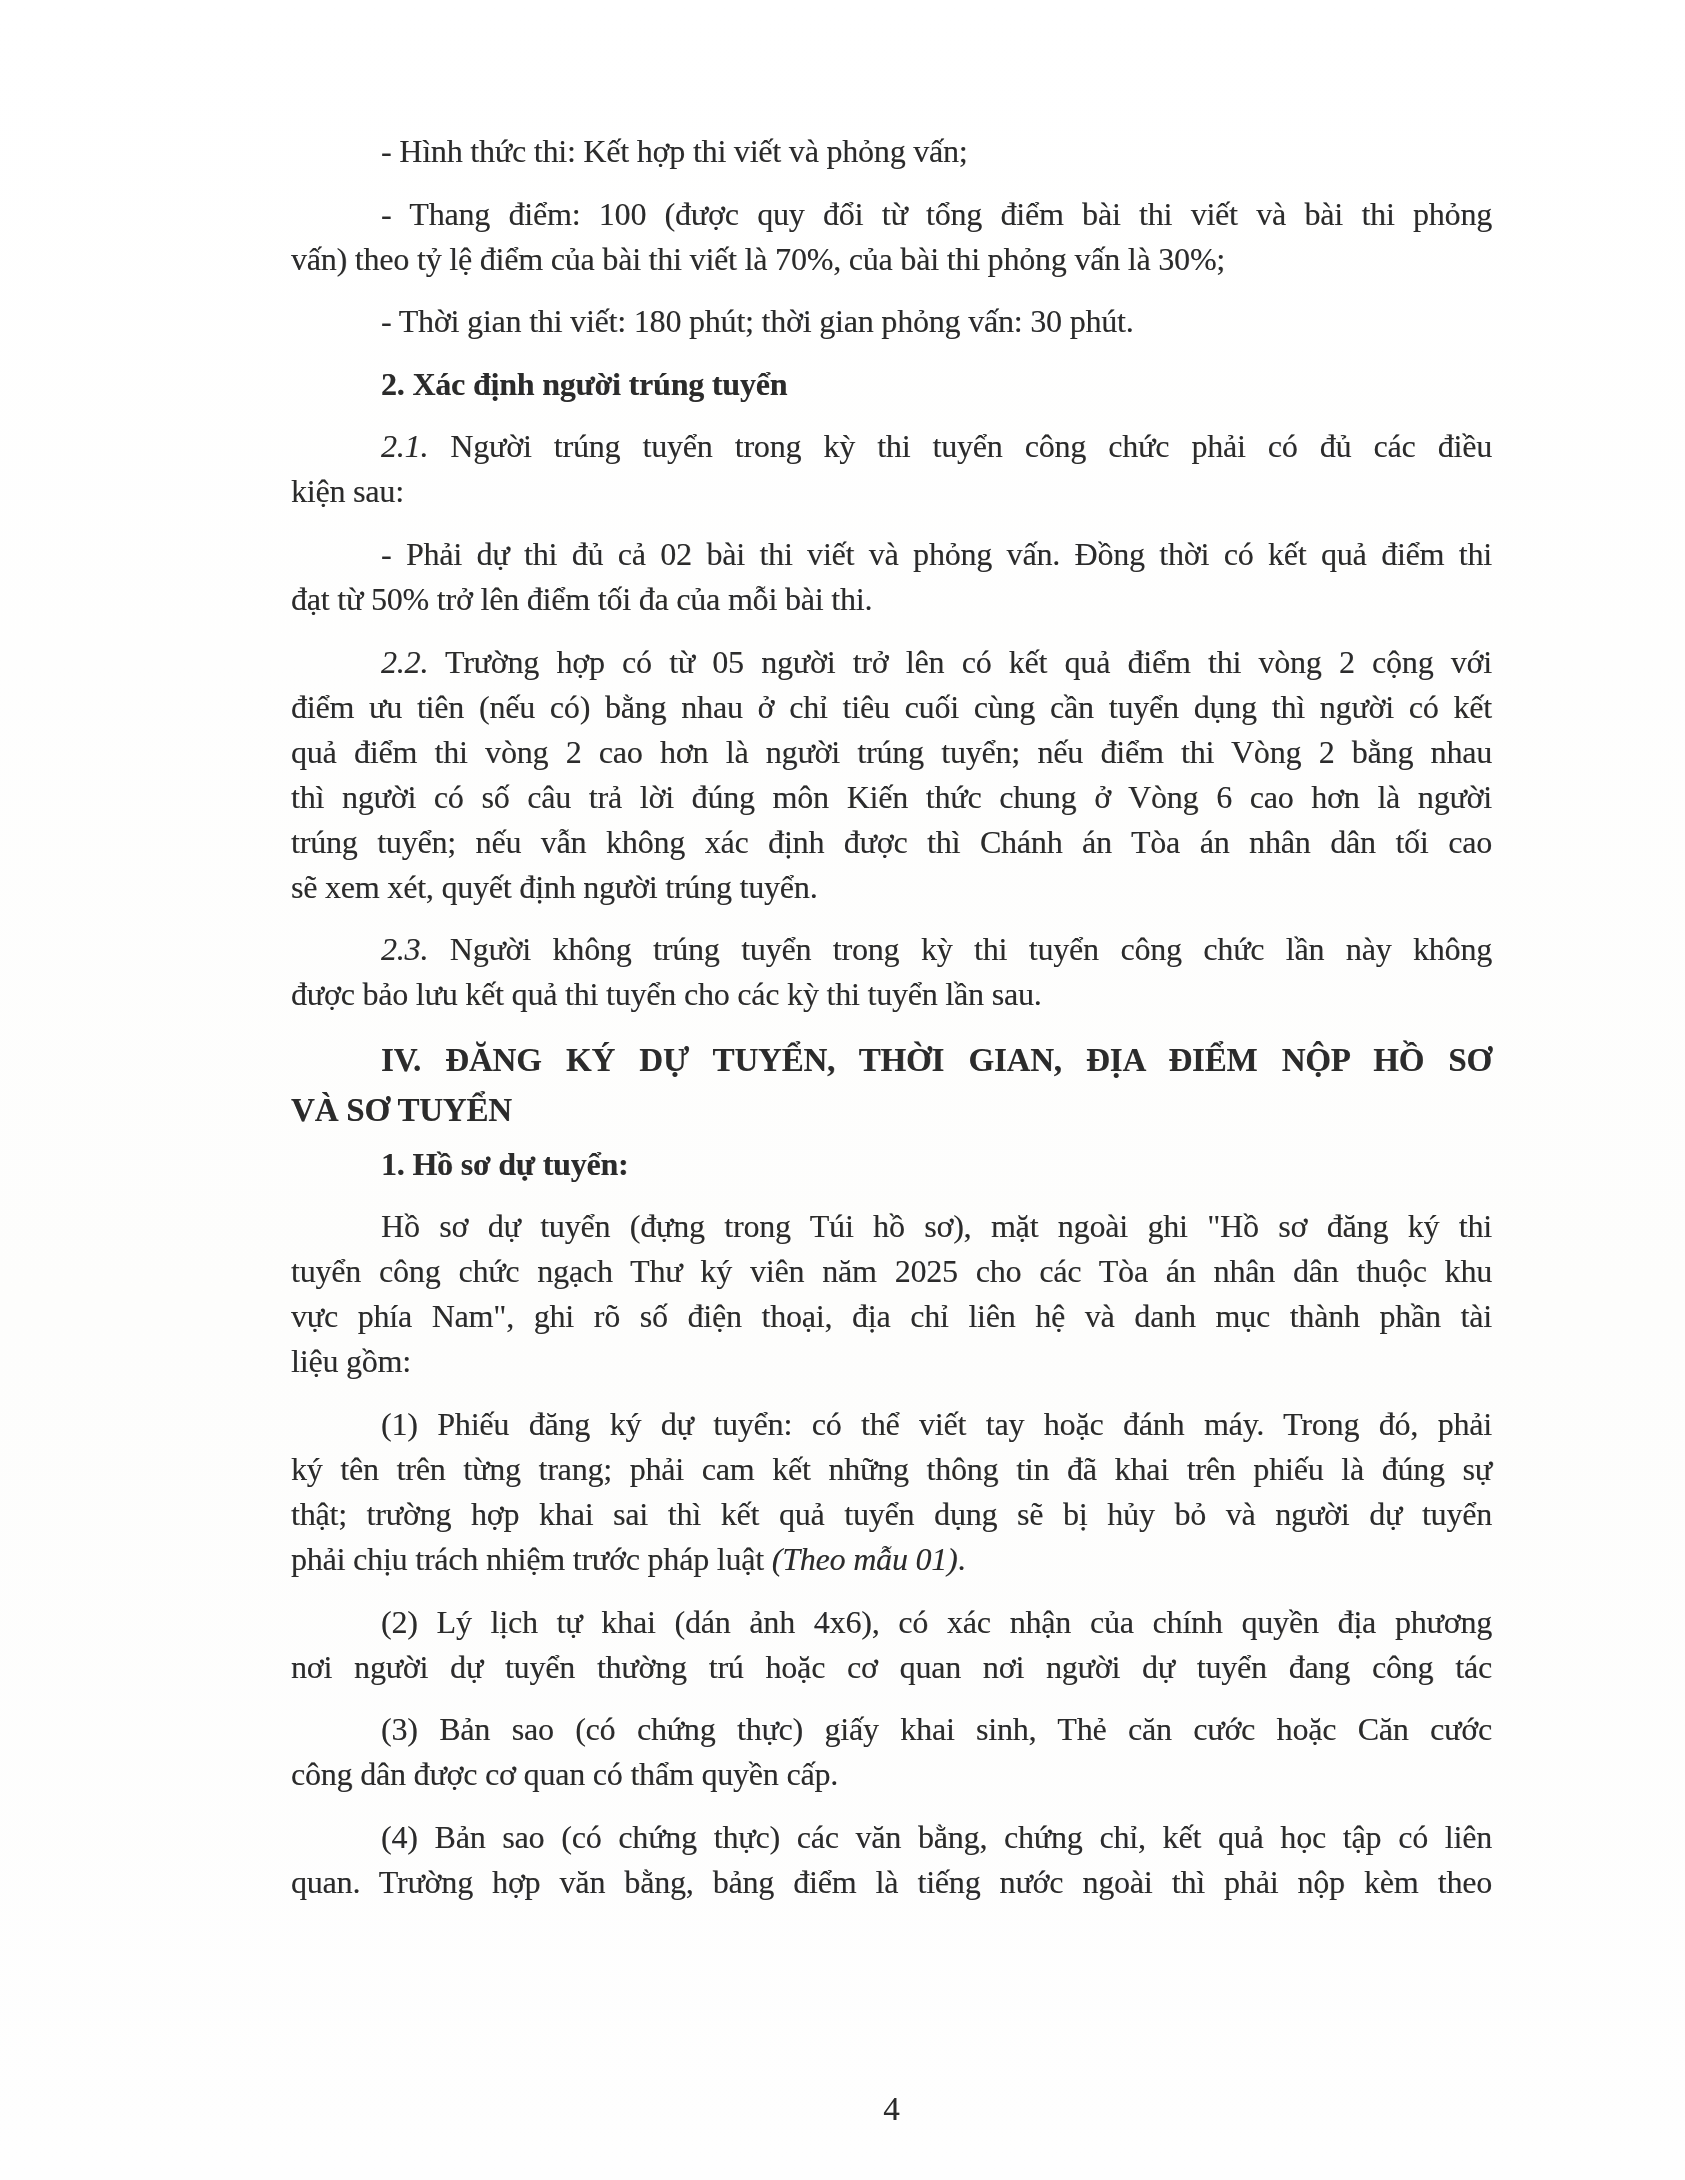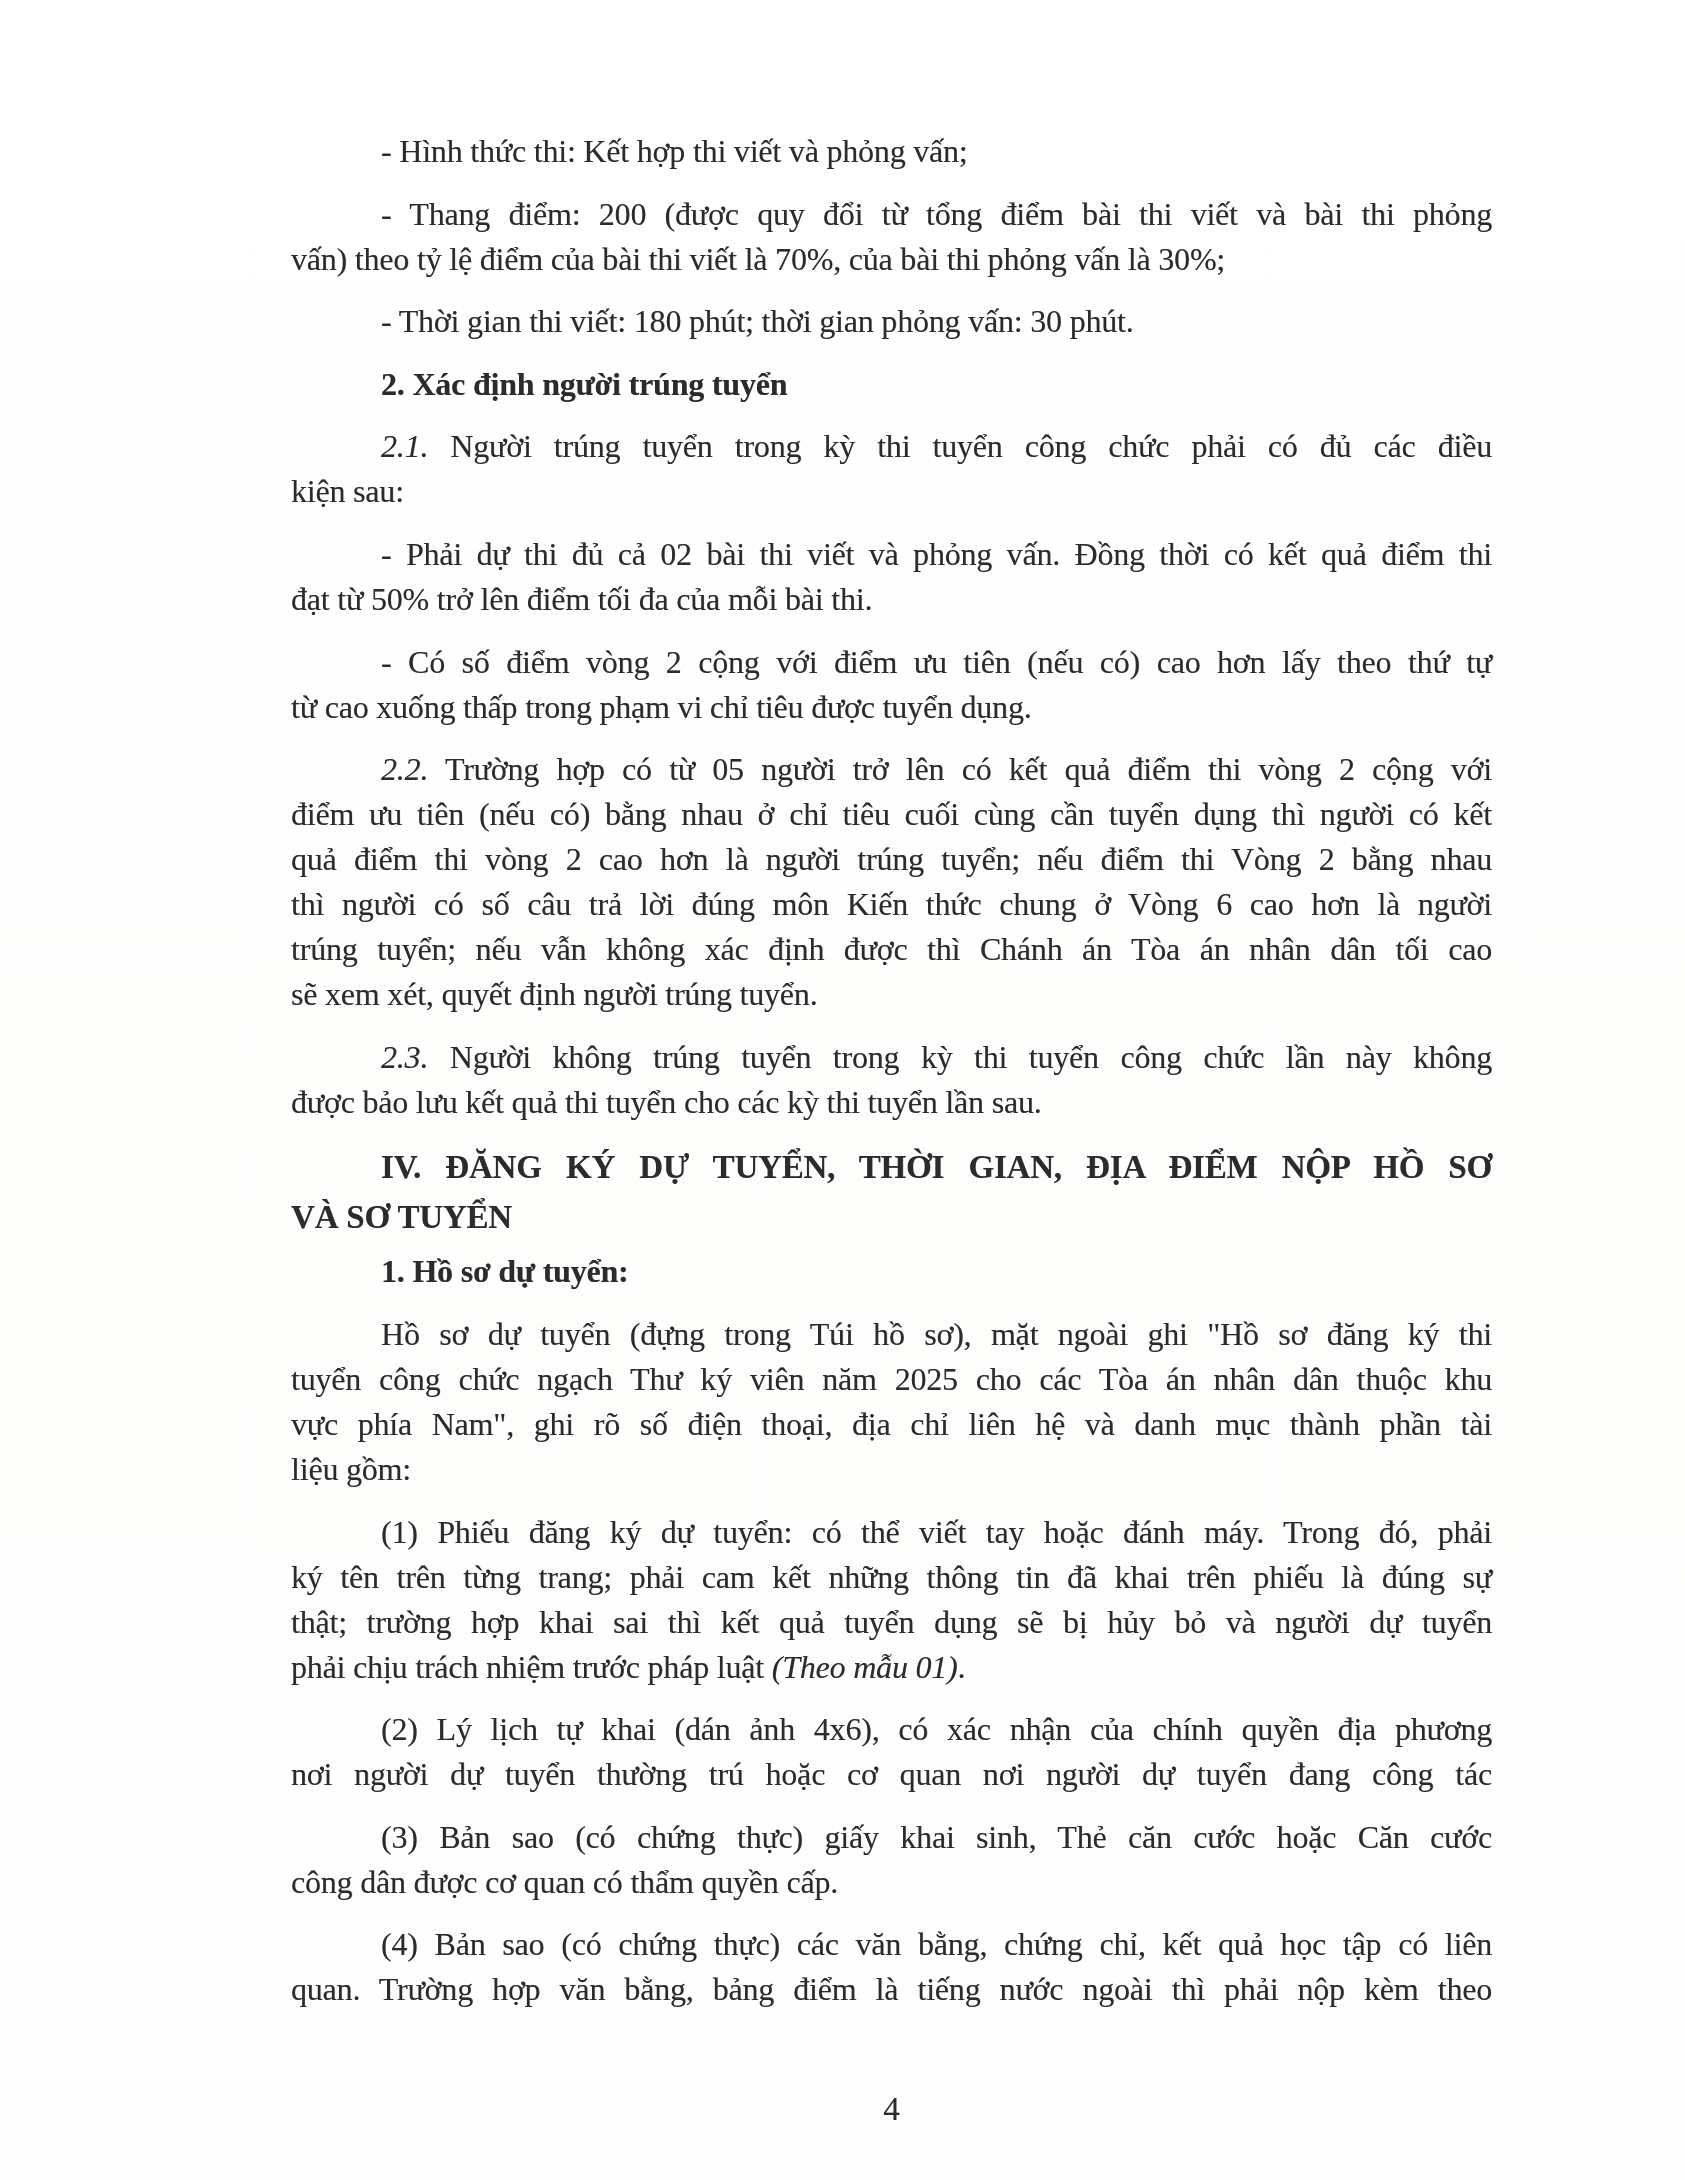--- a/index.html
+++ b/index.html
@@ -34,40 +34,36 @@
 </style>
 </head>
 <body>
 
 <div class="page">
   <div class="content">
       <div class="para body">
         <div class="line last indent"><span>- Hình thức thi: Kết hợp thi viết và phỏng vấn;</span></div>
       </div>
       <div class="para body">
-        <div class="line indent"><span>- Thang điểm: 200 (được quy đổi từ tổng điểm bài thi viết và bài thi phỏng</span></div>
+        <div class="line indent"><span>- Thang điểm: 100 (được quy đổi từ tổng điểm bài thi viết và bài thi phỏng</span></div>
         <div class="line last"><span>vấn) theo tỷ lệ điểm của bài thi viết là 70%, của bài thi phỏng vấn là 30%;</span></div>
       </div>
       <div class="para body">
         <div class="line last indent"><span>- Thời gian thi viết: 180 phút; thời gian phỏng vấn: 30 phút.</span></div>
       </div>
       <div class="para h2">
         <div class="line last indent"><span>2. Xác định người trúng tuyển</span></div>
       </div>
       <div class="para body">
         <div class="line indent"><span class="i">2.1.</span><span> Người trúng tuyển trong kỳ thi tuyển công chức phải có đủ các điều</span></div>
         <div class="line last"><span>kiện sau:</span></div>
       </div>
       <div class="para body">
         <div class="line indent"><span>- Phải dự thi đủ cả 02 bài thi viết và phỏng vấn. Đồng thời có kết quả điểm thi</span></div>
         <div class="line last"><span>đạt từ 50% trở lên điểm tối đa của mỗi bài thi.</span></div>
-      </div>
-      <div class="para body">
-        <div class="line indent"><span>- Có số điểm vòng 2 cộng với điểm ưu tiên (nếu có) cao hơn lấy theo thứ tự</span></div>
-        <div class="line last"><span>từ cao xuống thấp trong phạm vi chỉ tiêu được tuyển dụng.</span></div>
       </div>
       <div class="para body">
         <div class="line indent"><span class="i">2.2.</span><span> Trường hợp có từ 05 người trở lên có kết quả điểm thi vòng 2 cộng với</span></div>
         <div class="line"><span>điểm ưu tiên (nếu có) bằng nhau ở chỉ tiêu cuối cùng cần tuyển dụng thì người có kết</span></div>
         <div class="line"><span>quả điểm thi vòng 2 cao hơn là người trúng tuyển; nếu điểm thi Vòng 2 bằng nhau</span></div>
         <div class="line"><span>thì người có số câu trả lời đúng môn Kiến thức chung ở Vòng 6 cao hơn là người</span></div>
         <div class="line"><span>trúng tuyển; nếu vẫn không xác định được thì Chánh án Tòa án nhân dân tối cao</span></div>
         <div class="line last"><span>sẽ xem xét, quyết định người trúng tuyển.</span></div>
       </div>
       <div class="para body">

